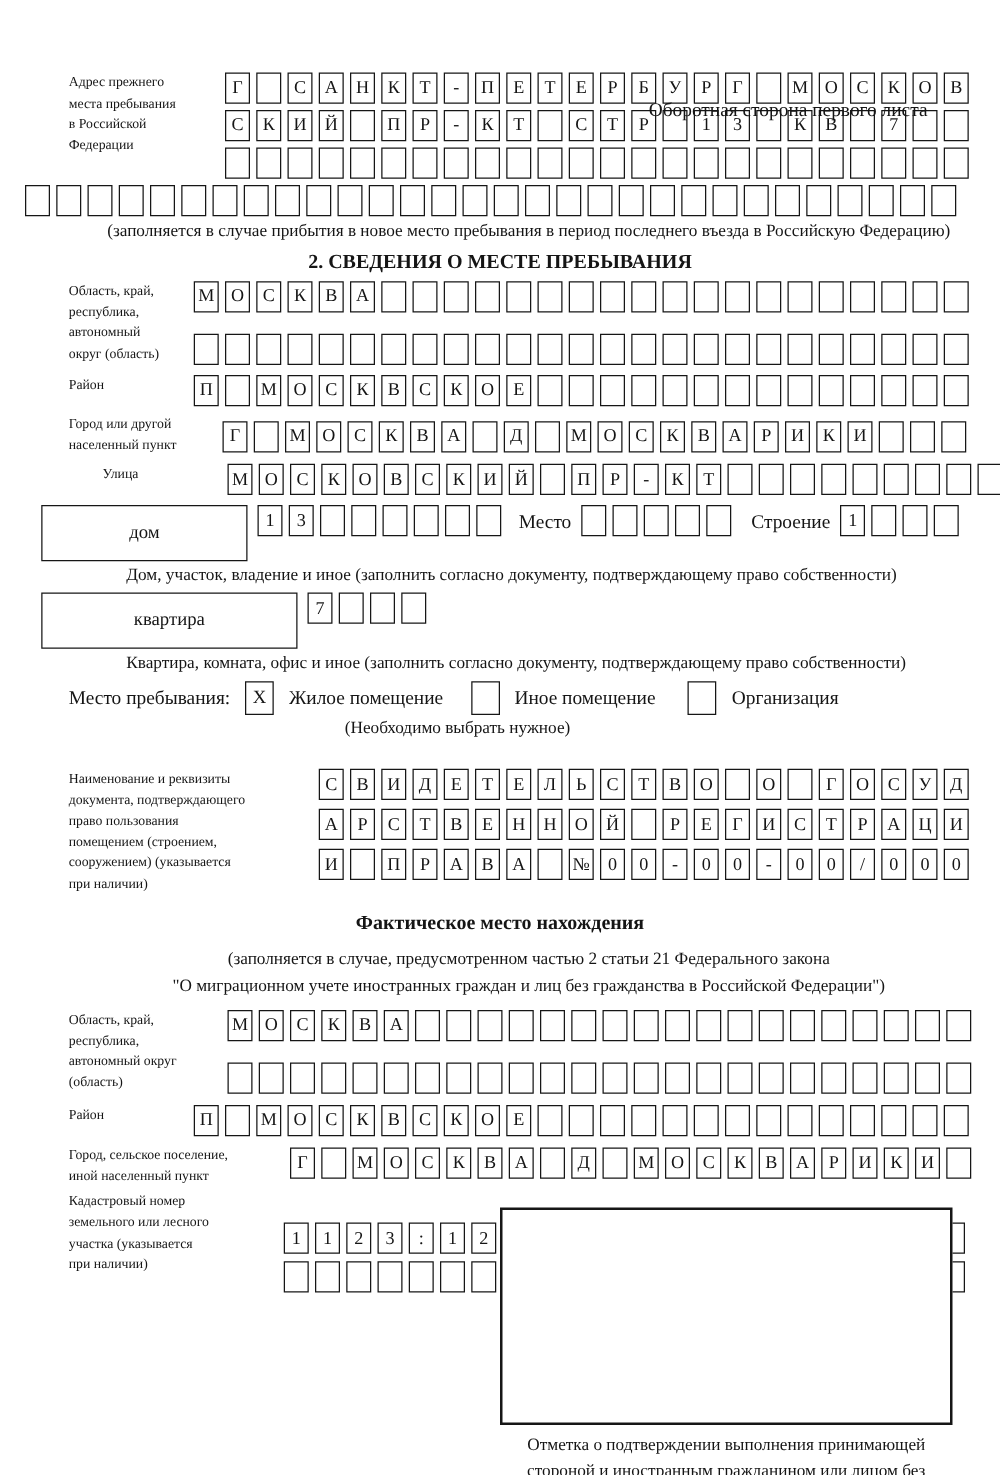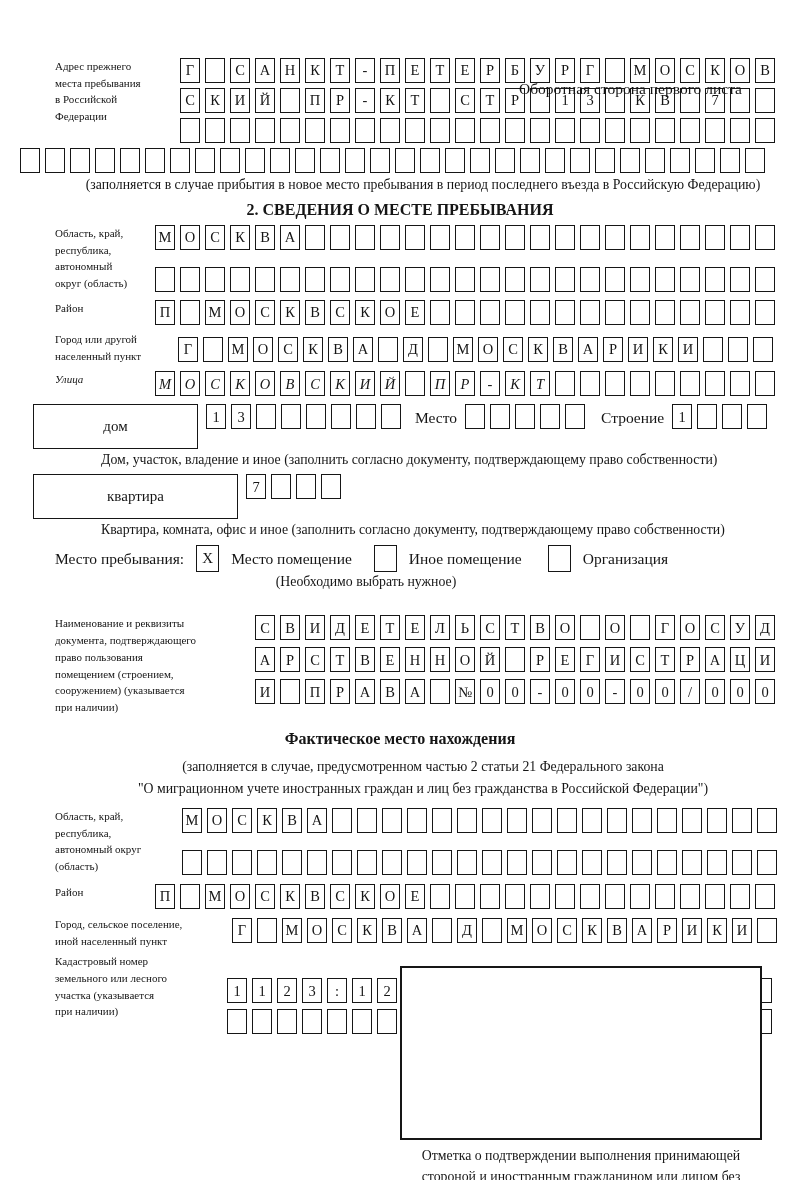--- a/index.html
+++ b/index.html
@@ -298,21 +298,21 @@
         <div class="cb">Р</div>
         <div class="cb">И</div>
         <div class="cb">К</div>
         <div class="cb">И</div>
         <div class="cb"></div>
         <div class="cb"></div>
         <div class="cb"></div>
       </div>
   </div>
 
-  <div class="form-row" style="margin:7px 0 0 55px;font-style:italic;">
+  <div class="form-row" style="margin:7px 0 0 82px;">
     <div class="lbl" style="width:100px;">Улица</div>
     <div class="cells">
         <div class="cb">М</div>
         <div class="cb">О</div>
         <div class="cb">С</div>
         <div class="cb">К</div>
         <div class="cb">О</div>
         <div class="cb">В</div>
         <div class="cb">С</div>
         <div class="cb">К</div>
@@ -373,21 +373,21 @@
         <div class="cb"></div>
         <div class="cb"></div>
         <div class="cb"></div>
       </div>
   </div>
   <div class="note" style="text-align:left;margin:3px 0 0 55px;">Квартира, комната, офис и иное (заполнить согласно документу, подтверждающему право собственности)</div>
 
   <div class="form-row" style="margin:7px 0 0 55px;gap:12px;align-items:center;">
     <div class="inline-lbl">Место пребывания:</div>
     <div class="chkbox">X</div>
-    <div class="inline-lbl">Место помещение</div>
+    <div class="inline-lbl">Жилое помещение</div>
     <div class="chkbox" style="margin-left:10px;"></div>
     <div class="inline-lbl">Иное помещение</div>
     <div class="chkbox" style="margin-left:14px;"></div>
     <div class="inline-lbl">Организация</div>
   </div>
   <div class="note" style="width:640px;margin-top:2px;">(Необходимо выбрать нужное)</div>
 
   <div class="form-row" style="margin:25px 0 0 55px;">
     <div class="lbl" style="width:200px;">Наименование и реквизиты
 документа, подтверждающего

